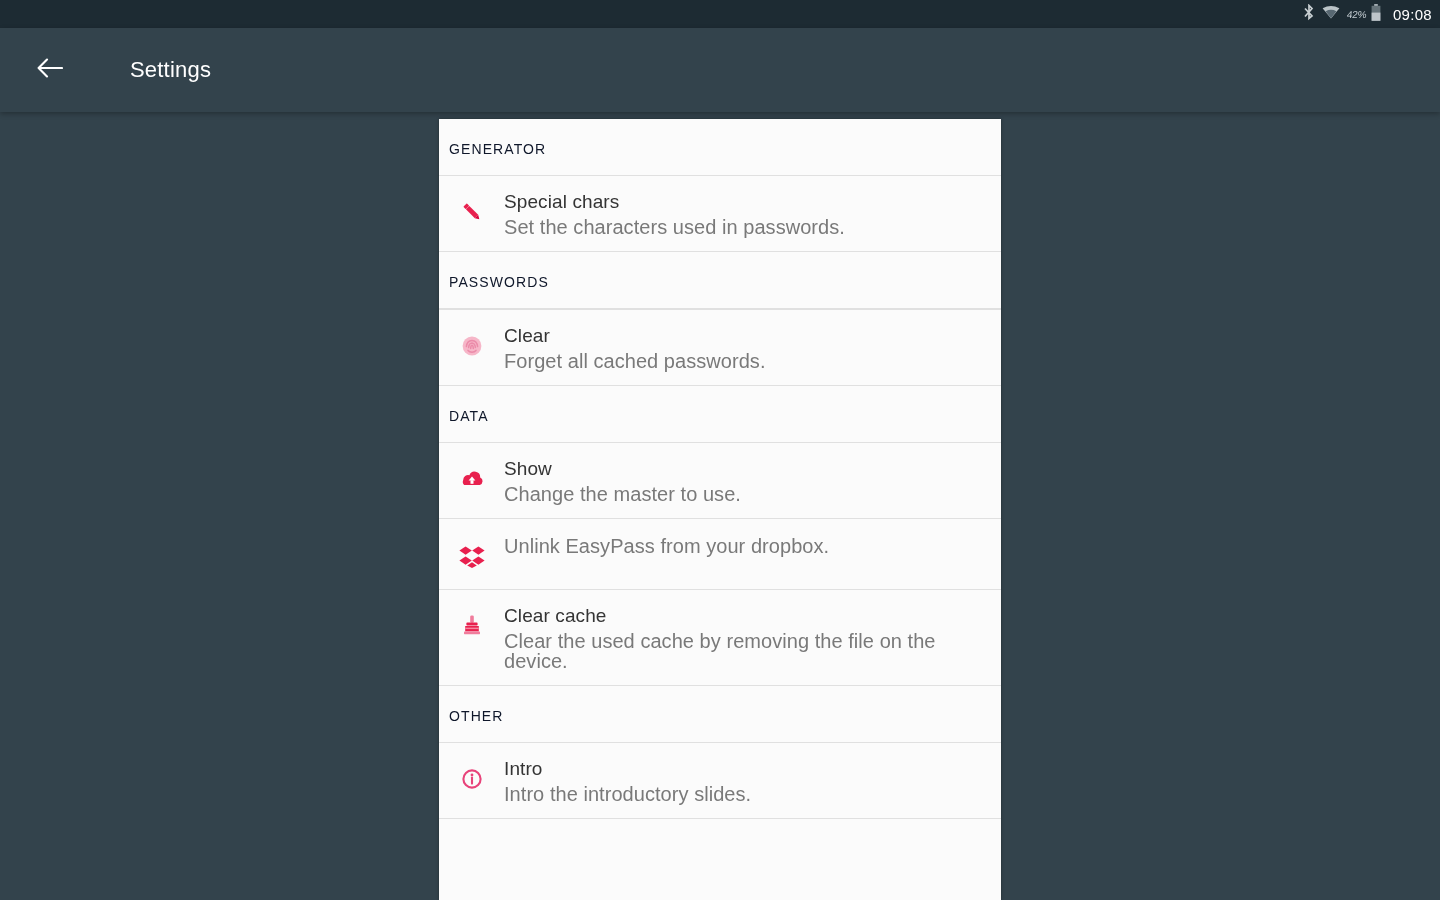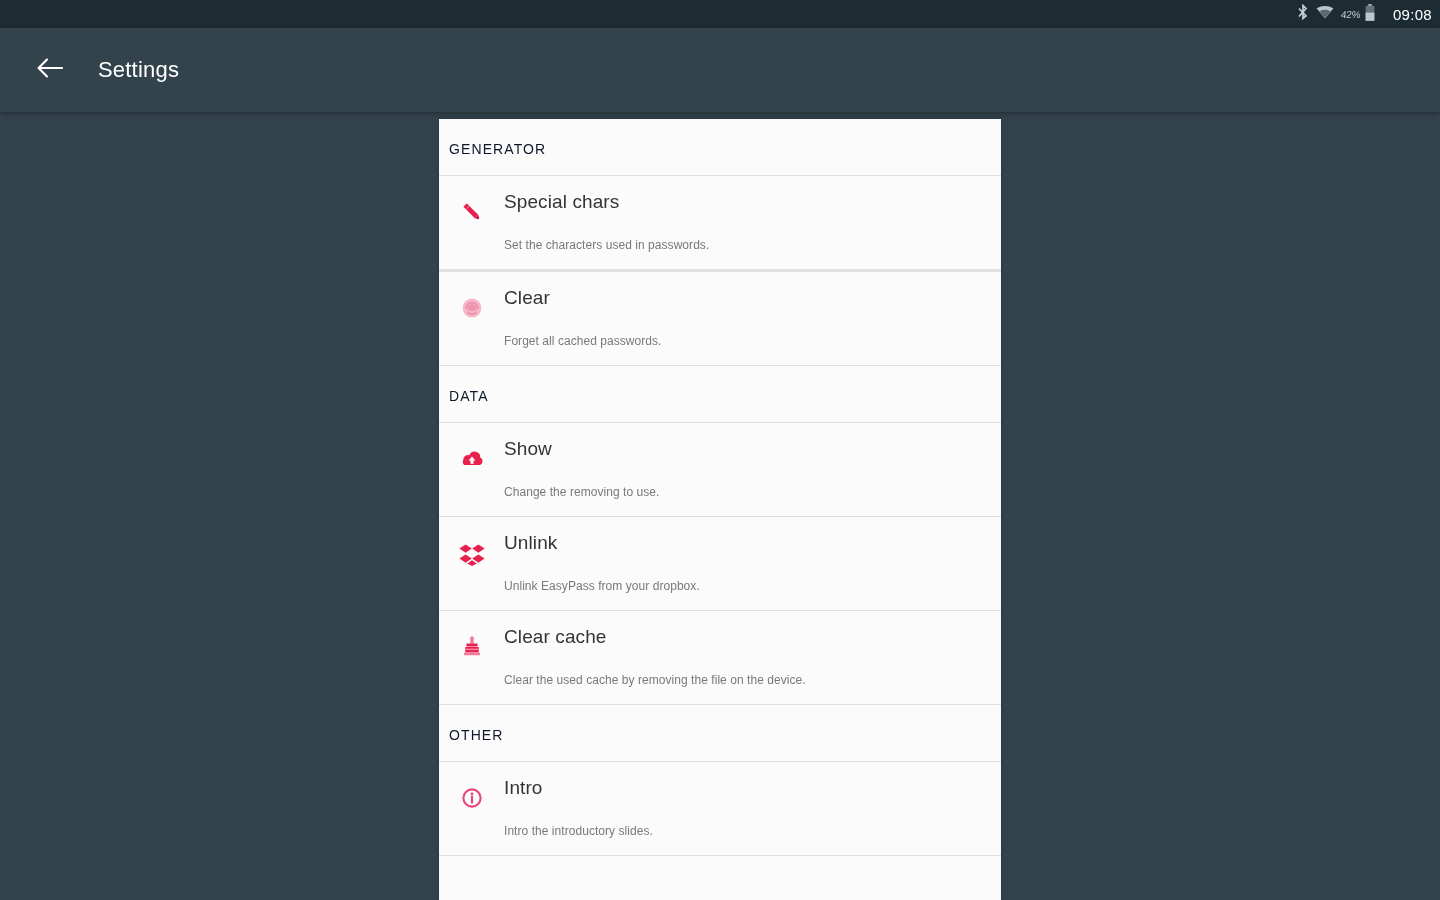--- a/index.html
+++ b/index.html
@@ -34,21 +34,21 @@
     gap: 7px;
   }
   .sb-ico {
     display: block;
     opacity: 0.92;
   }
   .sb-time {
     color: #ffffff;
     font-size: 15px;
     letter-spacing: 0.3px;
-    margin-left: 11px;
+    margin-left: 5px;
     font-family: "Liberation Sans", sans-serif;
   }
   .batt-pct {
     color: #c3ccd1;
     font-size: 10px;
     letter-spacing: -0.2px;
     transform: skewX(-8deg);
     margin-right: -2px;
   }
 
@@ -56,20 +56,21 @@
   .app-bar {
     position: absolute;
     top: 28px; left: 0;
     width: 1440px;
     height: 84px;
     background: #33434c;
     display: flex;
     align-items: center;
     box-shadow: 0 2px 5px rgba(0,0,0,0.28);
     z-index: 5;
+    gap: 32px;
   }
   .back-btn {
     width: 56px;
     height: 56px;
     margin-left: 22px;
     display: flex;
     align-items: center;
     justify-content: center;
     cursor: pointer;
   }
@@ -134,24 +135,24 @@
     flex-direction: column;
     padding-left: 9px;
   }
   .row-title {
     font-size: 19px;
     color: #343434;
     line-height: 24px;
     letter-spacing: 0.1px;
   }
   .row-sub {
-    font-size: 12px;
+    font-size: 20px;
     color: #797979;
     line-height: 20px;
-    margin-top: 21px;
+    margin-top: 3px;
     letter-spacing: 0.05px;
   }
 </style>
 </head>
 <body>
 
 <div class="status-bar">
   <div class="status-icons">
     <span class="sb-ico">
       <svg width="12" height="17" viewBox="0 0 12 17">
@@ -200,20 +201,21 @@
       <path d="M10.6 19.4 L15.4 19.4 L13 23.4 Z" fill="#d6003a"></path>
     </g>
   </svg>
 </div>
         <div class="row-text">
           <div class="row-title">Special chars</div>
           <div class="row-sub">Set the characters used in passwords.</div>
         </div>
       </div>
       <div class="divider"></div>
+      <div class="section-header">PASSWORDS</div>
       <div class="divider"></div>
       <div class="divider"></div>
       <div class="row">
         <div class="row-icon">
   <svg width="26" height="26" viewBox="0 0 26 26">
     <circle cx="13" cy="13" r="9.4" fill="#f6b6c8"></circle>
     <g fill="none" stroke="#eb8ba9" stroke-width="1.5" stroke-linecap="round">
       <path d="M7.4 13.6 Q8 7.6 13 7.4 Q18 7.6 18.6 13.6"></path>
       <path d="M9.6 14.6 Q10 10 13 9.9 Q16 10 16.4 14.6"></path>
       <path d="M11.7 15.6 Q11.8 12.4 13 12.3 Q14.2 12.4 14.3 15.6"></path>
@@ -232,38 +234,37 @@
       <div class="row">
         <div class="row-icon">
   <svg width="28" height="24" viewBox="0 0 28 24">
     <path d="M22.2 10.4 A5.6 5.6 0 0 0 11.4 8.2 A4.9 4.9 0 0 0 5.2 12.9 A4.6 4.6 0 0 0 6.2 18 L21.8 18 A4.1 4.1 0 0 0 22.2 10.4 Z" fill="#e8204e"></path>
     <path d="M14 9.4 L17.4 13.4 L10.6 13.4 Z" fill="#ffffff"></path>
     <rect x="12.5" y="13.2" width="3" height="3.6" fill="#ffffff"></rect>
   </svg>
 </div>
         <div class="row-text">
           <div class="row-title">Show</div>
-          <div class="row-sub">Change the removing to use.</div>
+          <div class="row-sub">Change the master to use.</div>
         </div>
       </div>
       <div class="divider"></div>
       <div class="row">
         <div class="row-icon">
   <svg width="28" height="26" viewBox="0 0 28 26">
     <g fill="#e8204e">
       <path d="M7.6 4.4 L1.4 8.6 L7.6 12.8 L13.8 8.6 Z"></path>
       <path d="M20.4 4.4 L14.2 8.6 L20.4 12.8 L26.6 8.6 Z"></path>
       <path d="M7.6 14.4 L1.4 18.6 L7.6 22.8 L13.8 18.6 Z"></path>
       <path d="M20.4 14.4 L14.2 18.6 L20.4 22.8 L26.6 18.6 Z"></path>
       <path d="M14 20.2 L9.2 23.4 L14 26 L18.8 23.4 Z"></path>
     </g>
   </svg>
 </div>
         <div class="row-text">
-          <div class="row-title">Unlink</div>
           <div class="row-sub">Unlink EasyPass from your dropbox.</div>
         </div>
       </div>
       <div class="divider"></div>
       <div class="row">
         <div class="row-icon">
   <svg width="26" height="26" viewBox="0 0 26 26">
     <rect x="11.2" y="2.4" width="3.6" height="7.4" rx="1.4" fill="#f07c9c"></rect>
     <rect x="7.4" y="9.6" width="11.2" height="3" rx="0.8" fill="#e8204e"></rect>
     <rect x="6.2" y="13" width="13.6" height="5.4" fill="#e8204e"></rect>

